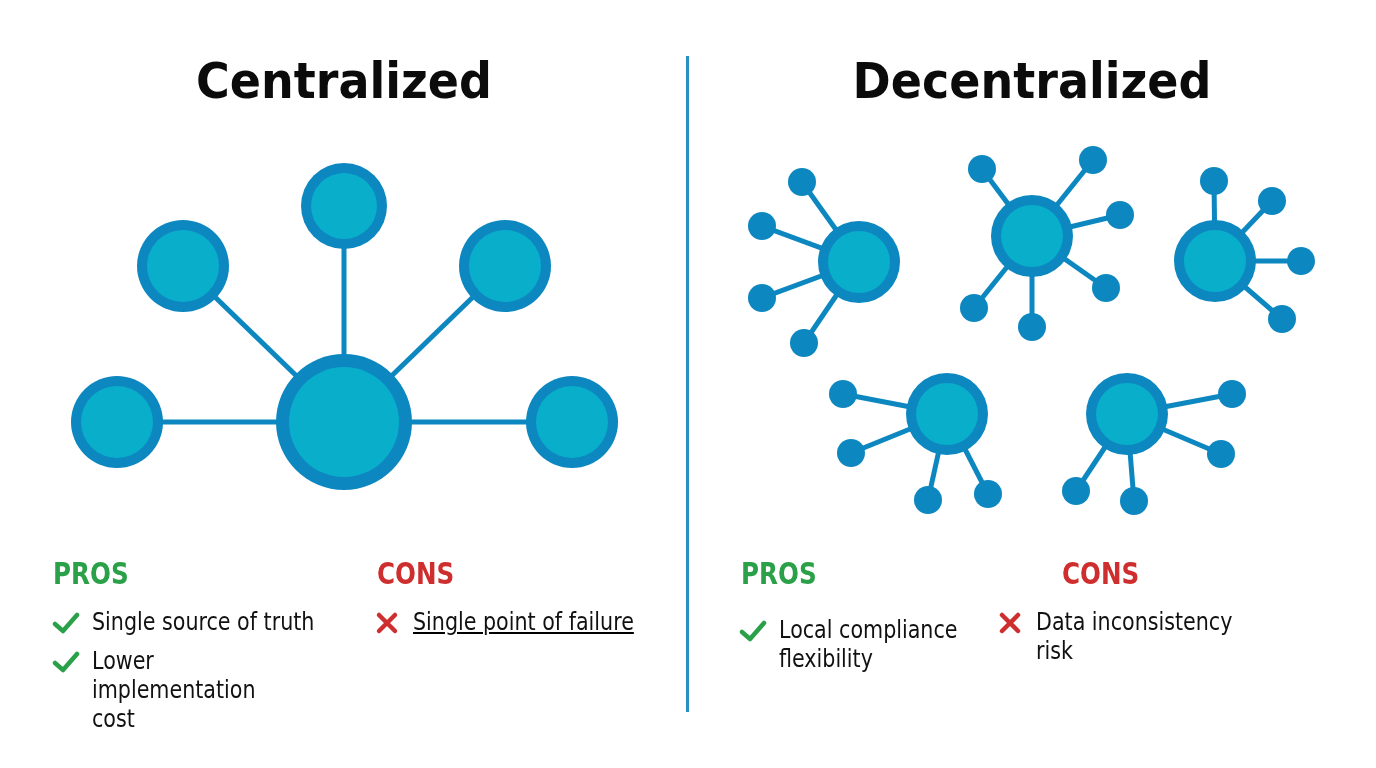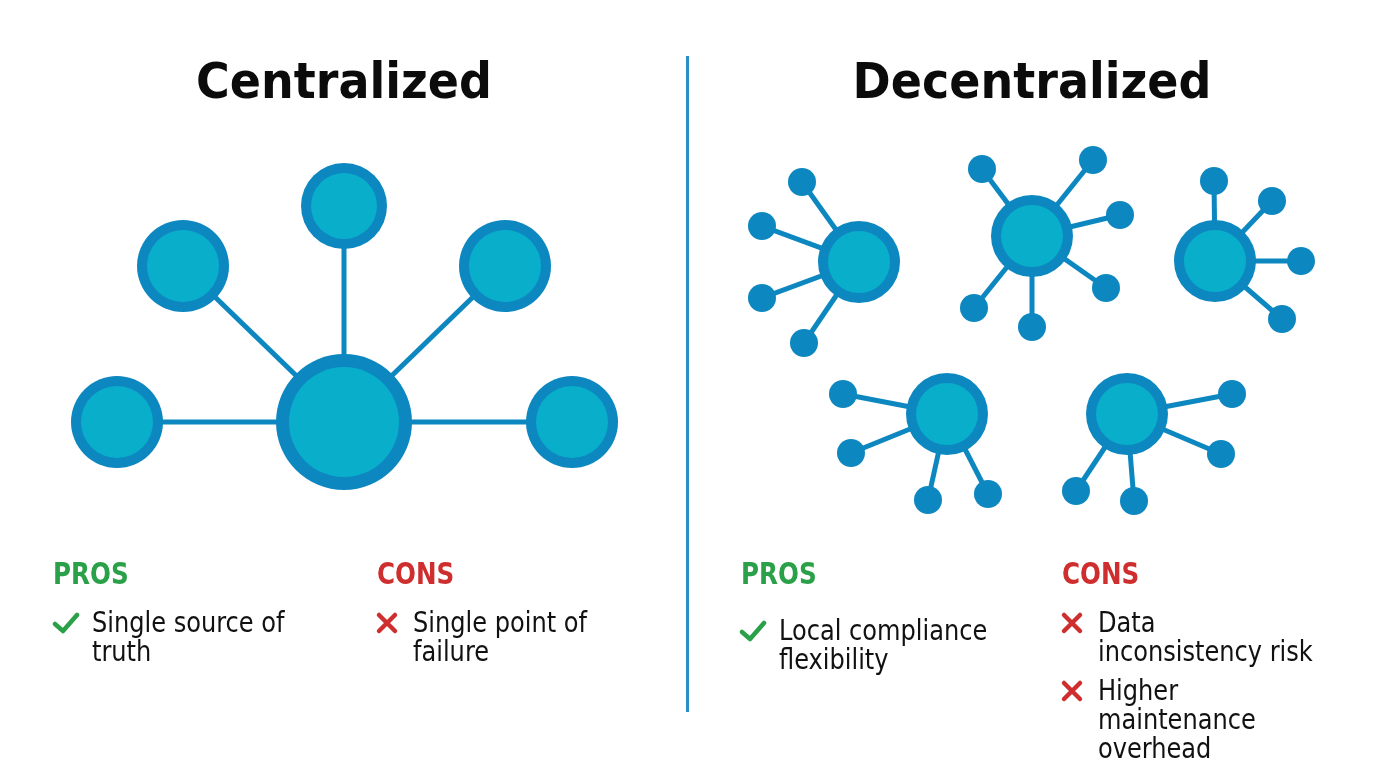--- a/index.html
+++ b/index.html
@@ -6,21 +6,21 @@
     body { width: 1376px; height: 768px; position: relative; overflow: hidden; font-family: "Liberation Sans", sans-serif; }
     .title { position: absolute; top: 52px; font-weight: 700; font-size: 50px; color: #0b0b0b; text-align: center; letter-spacing: 0px; font-family: "DejaVu Sans", sans-serif; transform: scaleX(0.92); }
     .title.left { left: 44px; width: 600px; }
     .title.right { left: 732px; width: 600px; }
     .divider { position: absolute; left: 686px; top: 56px; width: 3px; height: 656px; background: #2b8fc4; }
     svg.diagram { position: absolute; left: 0; top: 0; }
     .section-label { position: absolute; font-weight: 700; font-size: 30px; font-family: "DejaVu Sans", sans-serif; transform: scaleX(0.82); transform-origin: left center; }
     .pros-label { color: #2aa049; }
     .cons-label { color: #cf2e2e; }
     .list { position: absolute; margin: 0; padding: 0; list-style: none; }
-    .list li { display: flex; align-items: flex-start; font-size: 28px; color: #111; line-height: 29px; margin-bottom: 10px; font-family: "DejaVu Sans", sans-serif; }
+    .list li { display: flex; align-items: flex-start; font-size: 24px; color: #111; line-height: 29px; margin-bottom: 10px; font-family: "DejaVu Sans", sans-serif; }
     .list li .txt { transform: scaleX(0.86); transform-origin: left top; display: inline-block; white-space: pre-line; }
     .icon { width: 28px; height: 28px; flex: 0 0 28px; margin-right: 12px; margin-top: 1px; }
   </style>
 </head>
 <body>
 
 <div class="title left">Centralized</div>
 <div class="title right">Decentralized</div>
 
 <div class="divider"></div>
@@ -104,51 +104,51 @@
 </svg>
 
 <div class="section-label pros-label" style="left:53px; top:556px;">PROS</div>
 <ul class="list" style="left:52px; top:608px; width:300px;">
   <li>
     <svg class="icon" viewBox="0 0 28 28">
         <path d="M3 15 L11 22 L25 6" fill="none" stroke="#2aa049" stroke-width="4.5" stroke-linecap="round" stroke-linejoin="round"></path>
       </svg>
     <span class="txt">Single source of truth</span>
   </li>
+  <li>
+    <svg class="icon" viewBox="0 0 28 28">
+        <path d="M3 15 L11 22 L25 6" fill="none" stroke="#2aa049" stroke-width="4.5" stroke-linecap="round" stroke-linejoin="round"></path>
+      </svg>
+    <span class="txt">Lower implementation
+cost</span>
+  </li>
 </ul>
 
 <div class="section-label cons-label" style="left:377px; top:556px;">CONS</div>
-<ul class="list" style="left:373px; top:608px; width:300px;">
+<ul class="list" style="left:373px; top:608px; width:300px;text-decoration:underline;">
   <li>
     <svg class="icon" viewBox="0 0 28 28">
         <path d="M6 6 L22 22 M22 6 L6 22" fill="none" stroke="#cf2e2e" stroke-width="4.5" stroke-linecap="round"></path>
       </svg>
     <span class="txt">Single point of failure</span>
   </li>
 </ul>
 
 <div class="section-label pros-label" style="left:741px; top:556px;">PROS</div>
 <ul class="list" style="left:739px; top:616px; width:300px;">
   <li>
     <svg class="icon" viewBox="0 0 28 28">
         <path d="M3 15 L11 22 L25 6" fill="none" stroke="#2aa049" stroke-width="4.5" stroke-linecap="round" stroke-linejoin="round"></path>
       </svg>
     <span class="txt">Local compliance
 flexibility</span>
   </li>
 </ul>
 
 <div class="section-label cons-label" style="left:1062px; top:556px;">CONS</div>
-<ul class="list" style="left:1058px; top:608px; width:300px;">
+<ul class="list" style="left:996px; top:608px; width:300px;">
   <li>
     <svg class="icon" viewBox="0 0 28 28">
         <path d="M6 6 L22 22 M22 6 L6 22" fill="none" stroke="#cf2e2e" stroke-width="4.5" stroke-linecap="round"></path>
       </svg>
     <span class="txt">Data inconsistency risk</span>
   </li>
-  <li>
-    <svg class="icon" viewBox="0 0 28 28">
-        <path d="M6 6 L22 22 M22 6 L6 22" fill="none" stroke="#cf2e2e" stroke-width="4.5" stroke-linecap="round"></path>
-      </svg>
-    <span class="txt">Higher maintenance
-overhead</span>
-  </li>
 </ul>
 
 </body></html>

